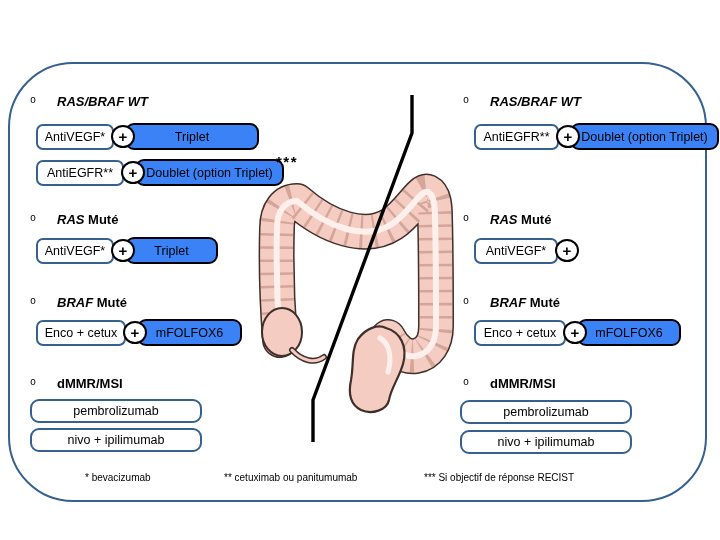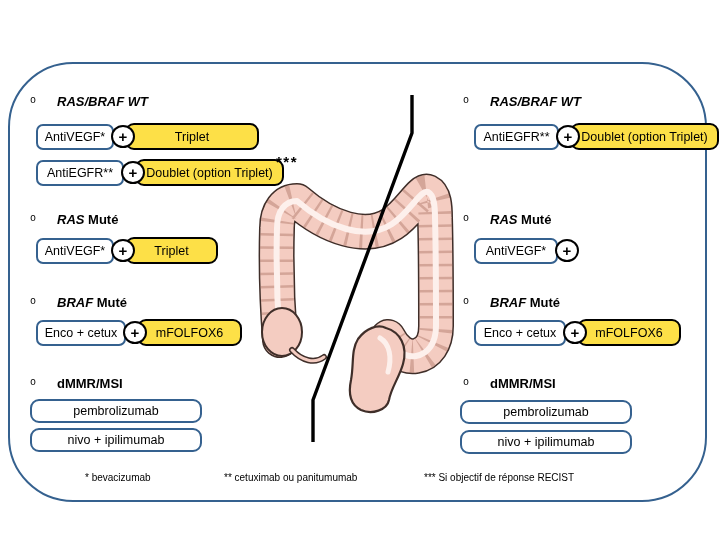--- a/index.html
+++ b/index.html
@@ -27,21 +27,21 @@
     display:flex; align-items:center; justify-content:center;
     font-size:12.5px; white-space:nowrap; z-index:1;
   }
   .plus {
     width:24px; height:23px; border:2.2px solid #000; border-radius:50%;
     background:#fff; display:flex; align-items:center; justify-content:center;
     font-size:15px; font-weight:bold; line-height:1;
     margin-left:-3px; margin-right:-10px; z-index:2; position:relative;
   }
   .regbox {
-    height:27px; border:2.5px solid #000; border-radius:9px; background:#fde047;
+    height:27px; border:2.5px solid #000; border-radius:9px; background:#3b82f6;
     display:flex; align-items:center; justify-content:center;
     font-size:12.5px; white-space:nowrap; z-index:0;
   }
   .pill {
     position:absolute; height:24px; border:2px solid #35618f; border-radius:9px;
     background:#fff; display:flex; align-items:center; justify-content:center;
     font-size:12.5px; white-space:nowrap;
   }
   .stars {
     position:absolute; font-size:15px; font-weight:bold; letter-spacing:1.5px;

